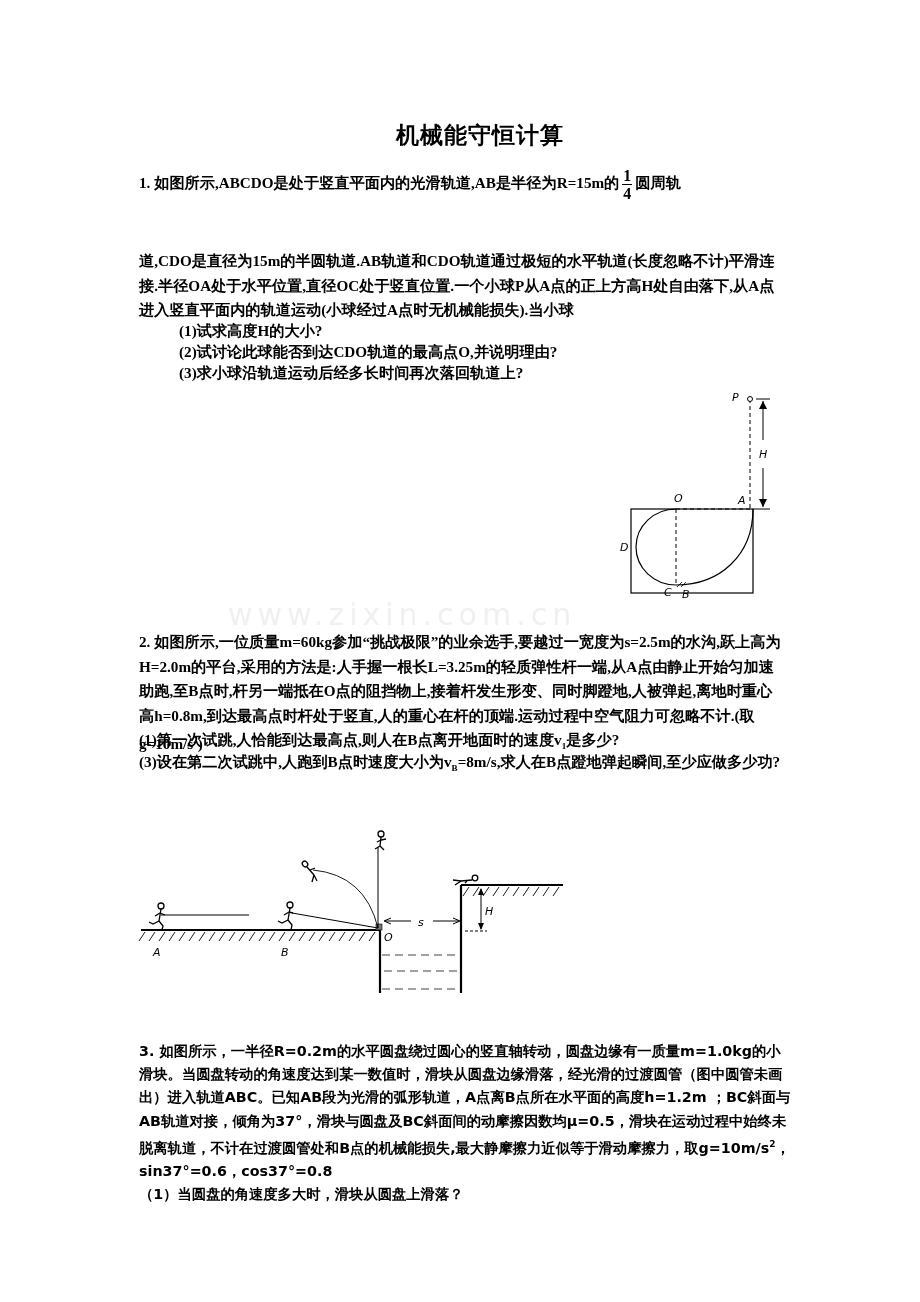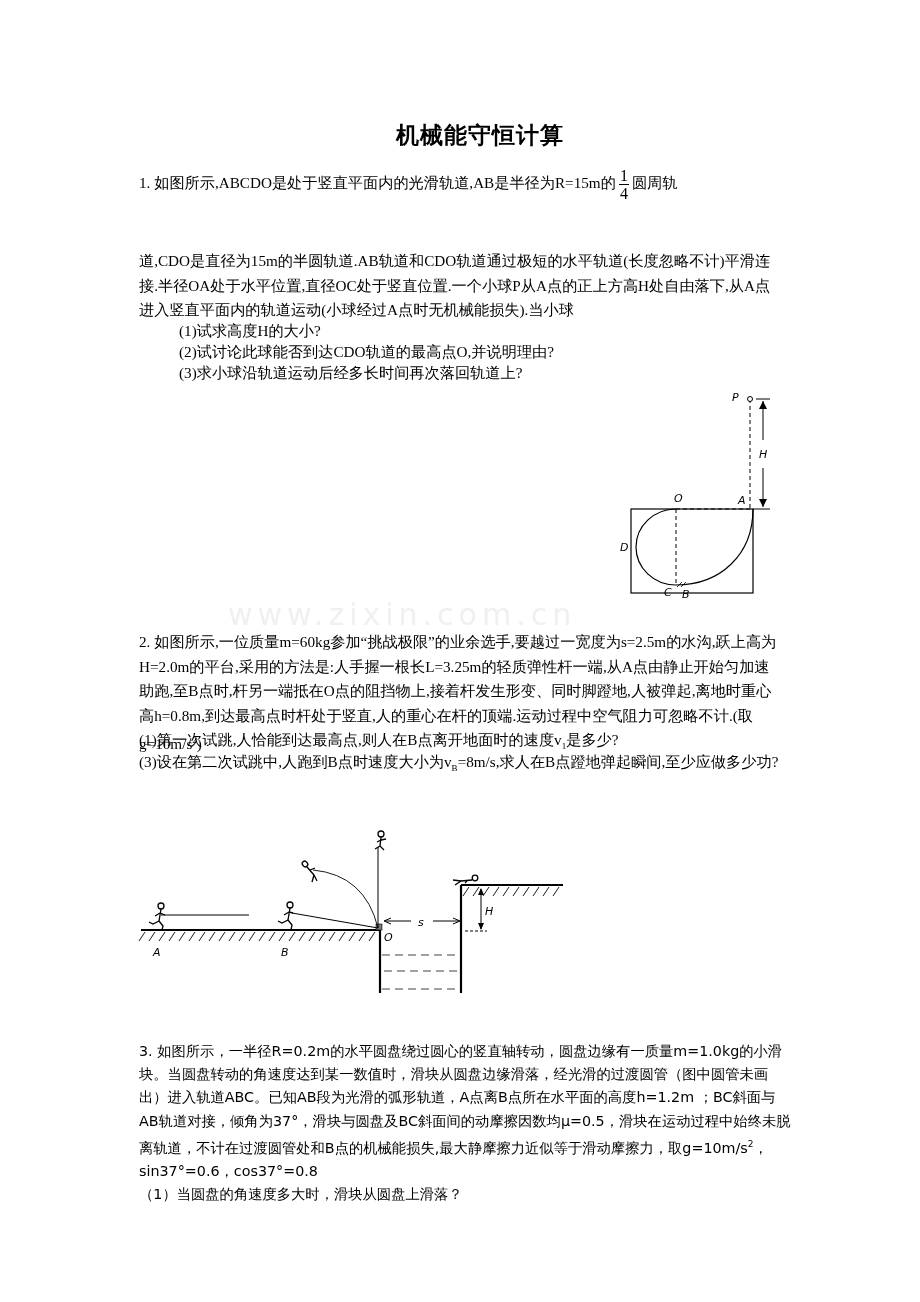--- a/index.html
+++ b/index.html
@@ -1,21 +1,21 @@
 <!DOCTYPE html>
 <html><head>
 <meta charset="utf-8">
 <style>
   html, body { margin:0; padding:0; background:#ffffff; }
   body { width:920px; height:1302px; position:relative; overflow:hidden;
          font-family:"Liberation Serif","DejaVu Serif",serif; color:#000; }
   .page { position:absolute; left:0; top:0; width:920px; height:1302px; }
   .title { position:absolute; left:0; width:920px; top:120px; text-align:center;
            font-family:"DejaVu Sans","Liberation Sans",sans-serif; font-weight:bold; font-size:23px; letter-spacing:1px;margin-left:20px; }
-  .p { position:absolute; left:139px; width:650px; font-size:15.2px; line-height:24.5px; }
+  .p { position:absolute; left:139px; width:650px; font-size:15.2px; line-height:24.5px;font-weight:bold; }
   .sans { font-family:"DejaVu Sans","Liberation Sans",sans-serif; font-size:14.3px; }
   .frac { display:inline-block; vertical-align:middle; text-align:center; margin:0 3px; font-size:16px; line-height:17px; }
   .frac .num { display:block; border-bottom:1px solid #000; padding:0 1px; }
   .frac .den { display:block; }
   sup, sub { font-size:9px; }
   .watermark { position:absolute; left:228px; top:597px; font-family:"DejaVu Sans","Liberation Sans",sans-serif;
                font-size:30px; color:#f0f0f0; letter-spacing:5px; white-space:nowrap; }
   svg { position:absolute; overflow:visible; }
   svg text { font-family:"DejaVu Sans","Liberation Sans",sans-serif; font-style:italic; font-size:11px; }
 </style>

